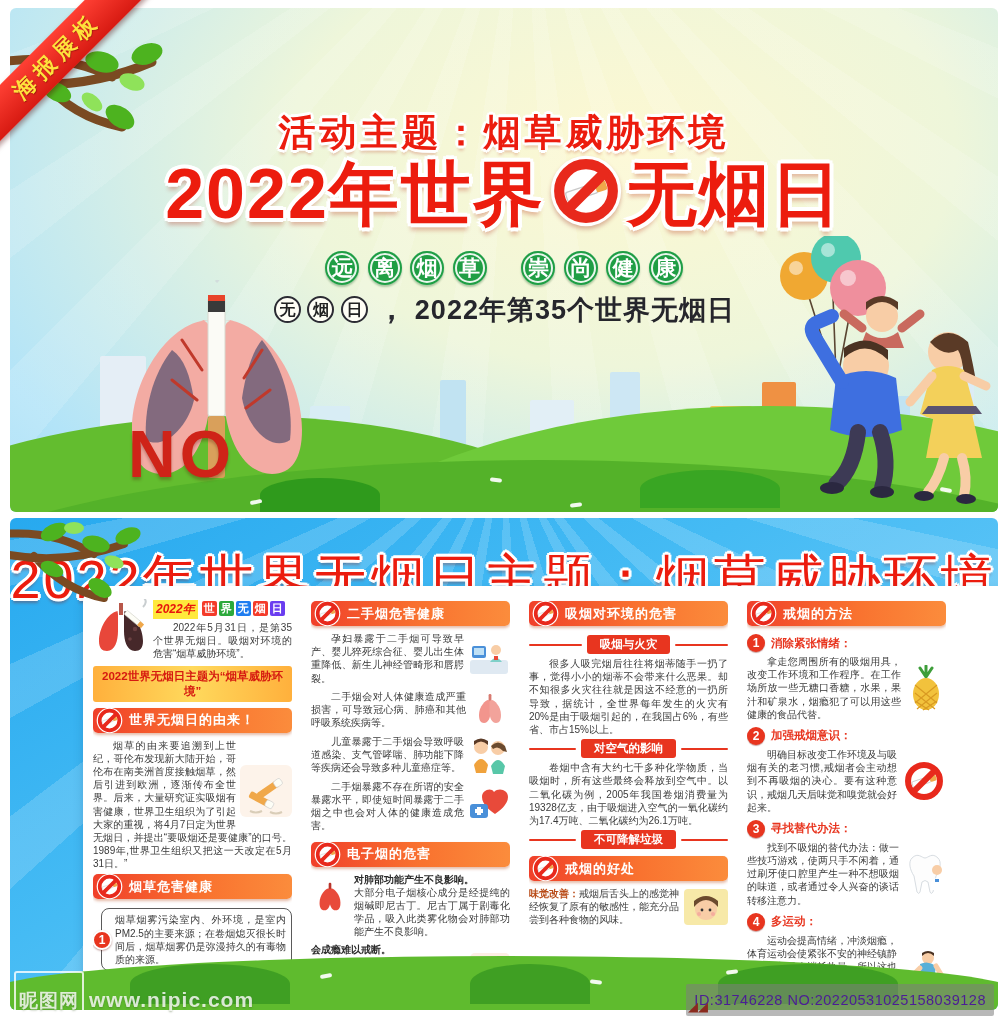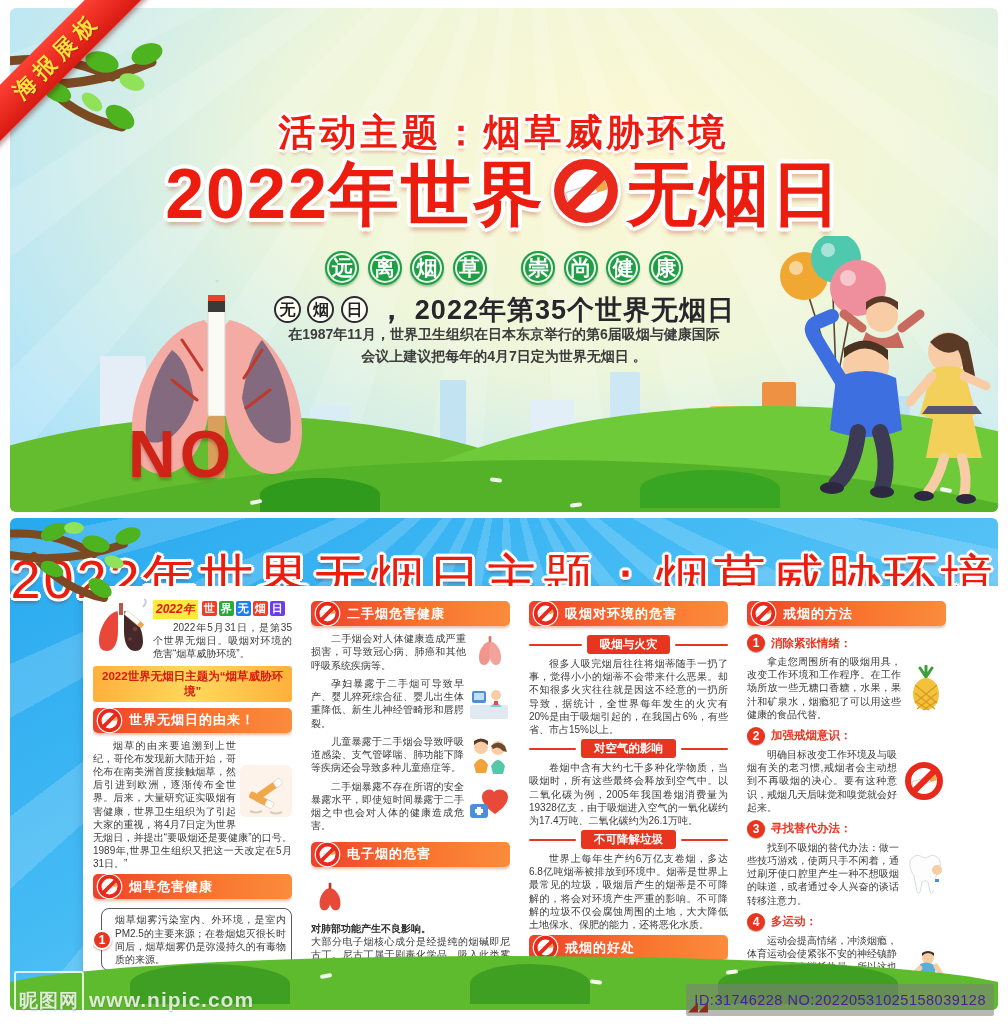--- a/index.html
+++ b/index.html
@@ -91,21 +91,21 @@
     margin:3px 0 5px 8px; }
   .numbox .num { position:absolute; left:-10px; top:50%; transform:translateY(-50%); width:20px; height:20px;
     border-radius:50%; background:#e8351f; border:2px solid #fff; color:#fff; font-weight:bold; font-size:12px;
     line-height:16px; text-align:center; box-shadow:0 1px 2px rgba(100,10,0,.4); }
 
   
   .sh-item { display:flex; gap:4px; align-items:center; margin-bottom:5px; }
   .sh-item .txt { flex:1; }
   .side-ico { flex:none; }
   .lead { font-weight:bold; color:#2b2b2b; }
-  .ec-item { display:flex; gap:5px; margin-bottom:5px; align-items:flex-start;flex-direction:column; }
+  .ec-item { display:flex; gap:5px; margin-bottom:5px; align-items:flex-start; }
 
   
   .sub-badge-row { display:flex; align-items:center; gap:5px; margin:3px 0 3px 0; flex:none; }
   .sub-badge-row .line { flex:1; height:2px; background:#e8351f; border-radius:2px; }
   .sub-badge { background:#e8351f; color:#fff; font-weight:bold; font-size:11.5px; padding:2px 13px;
     border-radius:3px; white-space:nowrap; }
   .bf-item { display:flex; gap:5px; align-items:center; margin-bottom:5px; }
   .bf-lead { font-weight:bold; color:#b84a16; }
 
   
@@ -263,24 +263,20 @@
   </div>
 
   <div class="badge-row">
     <span class="badge-char">无</span>
     <span class="badge-char">烟</span>
     <span class="badge-char">日</span>
     <span class="badge-comma">，</span>
     <span class="badge-sub">2022年第35个世界无烟日</span>
   </div>
 
-  <div class="desc">
-    <div>在1987年11月，世界卫生组织在日本东京举行的第6届吸烟与健康国际</div>
-    <div>会议上建议把每年的4月7日定为世界无烟日 。</div>
-  </div>
 </div>
 
 <div class="ribbon">
   <span>海报展板</span>
 </div>
 
 <div class="poster-bottom">
 
   <svg class="leaf-svg" style="left:-6px;top:-4px" width="200" height="110" viewBox="0 0 200 110">
     <path d="M0 40 Q60 52 120 30 M0 20 Q50 16 90 40 M30 42 Q60 76 100 84" stroke="#7a4a22" stroke-width="8" fill="none" stroke-linecap="round"></path>
@@ -366,35 +362,35 @@
 
     <div class="col">
       <div class="sec-head">
         <svg class="hico">
             <use href="#nosmoke"></use>
           </svg>
         <span class="htxt">二手烟危害健康</span>
       </div>
 
       <div class="sh-item">
-        <div class="txt">二手烟会对人体健康造成严重损害，可导致冠心病、肺癌和其他呼吸系统疾病等。</div>
-        <svg class="side-ico" width="40" height="40">
-            <use href="#lungsym"></use>
-          </svg>
-      </div>
-      <div class="sh-item">
         <div class="txt">孕妇暴露于二手烟可导致早产、婴儿猝死综合征、婴儿出生体重降低、新生儿神经管畸形和唇腭裂。</div>
         <svg class="side-ico" width="42" height="40" viewBox="0 0 42 40">
           <rect x="2" y="22" width="38" height="14" rx="3" fill="#dfe9f2"></rect>
           <rect x="4" y="8" width="14" height="12" rx="2" fill="#4a90d9"></rect>
             <rect x="6" y="10" width="10" height="7" fill="#bfe0f5"></rect>
           <circle cx="28" cy="12" r="5" fill="#f8cda6"></circle>
             <path d="M22 24 q6 -8 12 0z" fill="#7fd0c9"></path>
           <rect x="26" y="18" width="4" height="4" fill="#e84a3a"></rect>
         </svg>
+      </div>
+      <div class="sh-item">
+        <div class="txt">二手烟会对人体健康造成严重损害，可导致冠心病、肺癌和其他呼吸系统疾病等。</div>
+        <svg class="side-ico" width="40" height="40">
+            <use href="#lungsym"></use>
+          </svg>
       </div>
       <div class="sh-item">
         <div class="txt">儿童暴露于二手烟会导致呼吸道感染、支气管哮喘、肺功能下降等疾病还会导致多种儿童癌症等。</div>
         <svg class="side-ico" width="42" height="40" viewBox="0 0 42 40">
           <circle cx="13" cy="12" r="7" fill="#f8cda6"></circle>
             <path d="M6 10 q7 -7 14 0 l0 -4 q-7 -5 -14 0z" fill="#5a3a26"></path>
           <path d="M6 30 q7 -12 14 0 l-2 8 h-10z" fill="#f0a23c"></path>
           <circle cx="30" cy="13" r="7" fill="#f8cda6"></circle>
             <path d="M23 11 q7 -7 14 0 l2 6 -4 -1 q-5 -6 -10 -2z" fill="#6b4a2e"></path>
           <path d="M23 31 q7 -12 14 0 l-2 8 h-10z" fill="#58c7a8"></path>
@@ -459,21 +455,20 @@
           <span class="sub-badge">对空气的影响</span>
           <div class="line"></div>
       </div>
       <div class="txt">卷烟中含有大约七千多种化学物质，当吸烟时，所有这些最终会释放到空气中。以二氧化碳为例，2005年我国卷烟消费量为19328亿支，由于吸烟进入空气的一氧化碳约为17.4万吨、二氧化碳约为26.1万吨。</div>
 
       <div class="sub-badge-row">
         <div class="line"></div>
           <span class="sub-badge">不可降解垃圾</span>
           <div class="line"></div>
       </div>
-      <div class="txt">世界上每年生产约6万亿支卷烟，多达6.8亿吨烟蒂被排放到环境中。烟蒂是世界上最常见的垃圾，吸烟后产生的烟蒂是不可降解的，将会对环境产生严重的影响。不可降解的垃圾不仅会腐蚀周围的土地，大大降低土地保水、保肥的能力，还将恶化水质。</div>
 
       <div class="sec-head">
         <svg class="hico">
             <use href="#nosmoke"></use>
           </svg>
         <span class="htxt">戒烟的好处</span>
       </div>
 
       <div class="bf-item">
         <div class="txt-ni"><span class="bf-lead">味觉改善：</span><span>戒烟后舌头上的感觉神经恢复了原有的敏感性，能充分品尝到各种食物的风味。</span></div>

